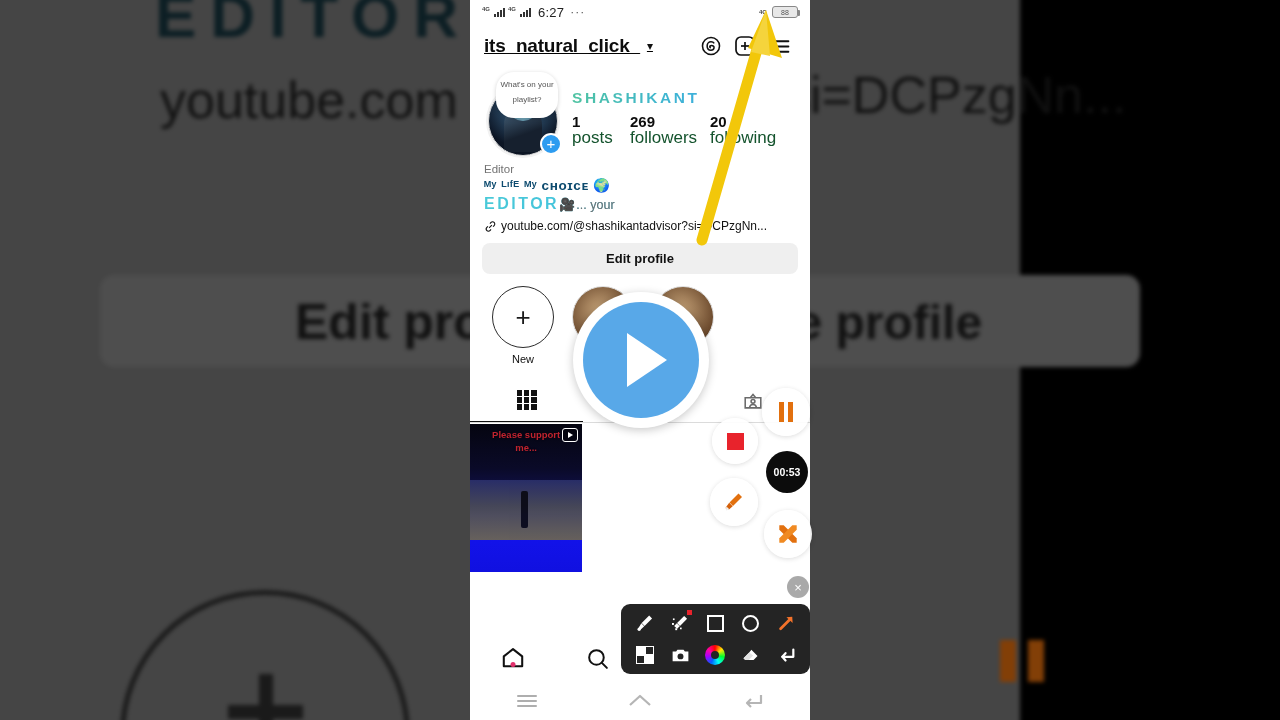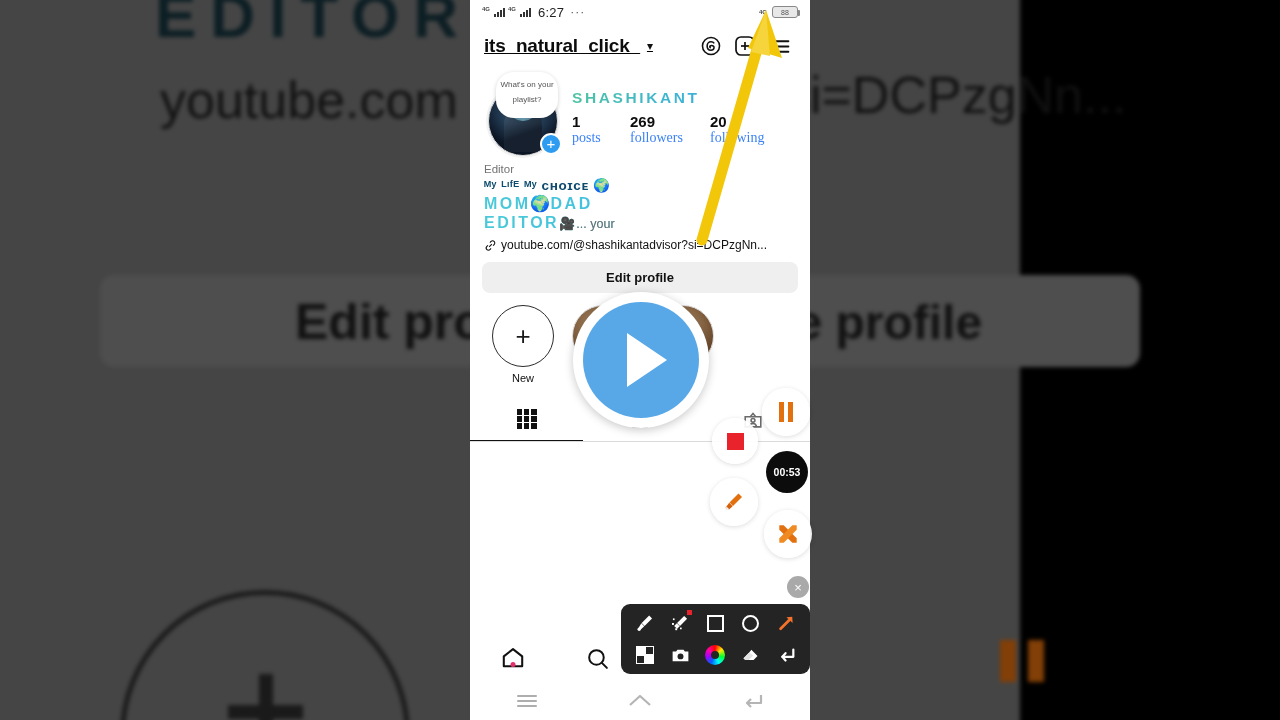--- a/index.html
+++ b/index.html
@@ -144,21 +144,21 @@
     font-size: 15.5px; font-weight: 700; letter-spacing: 2.6px;
     background: linear-gradient(90deg,#4fc3a1 0%, #3fb6cf 40%, #3aa8e8 75%, #4aa0f5 100%);
     -webkit-background-clip: text; background-clip: text; color: transparent;
     margin-bottom: 6px; white-space: nowrap;
   }
   .stats { display: flex; gap: 0; }
   .stat { flex: 1; text-align: left; }
   .stat:nth-child(1){ flex: 0 0 58px; }
   .stat:nth-child(2){ flex: 0 0 80px; }
   .stat-num { font-size: 15px; font-weight: 700; color: #0d0d0d; line-height:17px;}
-  .stat-lbl { font-size: 14px; color: #3b82f6; line-height:16px;font-family:Liberation Serif, serif;}
+  .stat-lbl { font-size: 17px; color: #14532d; line-height:16px;}
 
   
   .bio { padding: 4px 14px 0 14px; }
   .bio-cat { font-size: 11.5px; color: #737373; line-height: 15px; }
   .bio-l1 { font-size: 13.5px; font-weight: 700; color: #0c4a6e; line-height: 17px; letter-spacing: .6px;}
   .bio-l2, .bio-l3 {
     font-size: 16px; font-weight: 700; letter-spacing: 2.5px; line-height: 19px;
     background: linear-gradient(90deg,#49c9d8,#39b6e8);
     -webkit-background-clip: text; background-clip: text; color: transparent;
   }
@@ -446,23 +446,20 @@
         </div>
       </div>
     </div>
 
     <div class="bio">
       <div class="bio-cat">Editor</div>
       <div class="bio-l1">
         <span>ᴹʸ ᴸᶦᶠᴱ ᴹʸ ᴄʜᴏɪᴄᴇ</span>
         <span>🌍</span>
       </div>
-      <div class="bio-l2">
-        <span>MOM</span><span class="emoji-inline">🌍</span><span>DAD</span>
-      </div>
       <div class="bio-l3">
         <span>EDITOR</span>
           <span class="emoji-inline" style="font-size:13px">🎥</span>
           <span class="more">... your</span>
       </div>
       <div class="bio-link">
         <svg width="13" height="13" viewBox="0 0 24 24" fill="none" stroke="#111" stroke-width="2">
           <path d="M9.5 14.5 14.5 9.5"></path>
           <path d="M11 6.5 13 4.5a4 4 0 1 1 5.7 5.7l-2 2"></path>
           <path d="M13 17.5l-2 2a4 4 0 1 1-5.7-5.7l2-2"></path>
@@ -517,20 +514,28 @@
         <svg width="24" height="22" viewBox="0 0 24 24" fill="none" stroke="#6b6b6b" stroke-width="1.7">
           <path d="M3.5 8.5h17v11h-17z"></path>
           <path d="M9 8.5 12 4.8l3 3.7"></path>
           <circle cx="12" cy="12.4" r="2.1"></circle>
           <path d="M8.2 19c.5-2 1.9-3.1 3.8-3.1s3.3 1.1 3.8 3.1"></path>
         </svg>
       </div>
     </div>
 
     <div class="posts">
+      <div class="post thumb">
+        <div class="scene"></div>
+        <div class="ptext">
+          <div>Please support</div>
+          <div>me...</div>
+        </div>
+        <div class="reel-badge"></div>
+      </div>
       <div class="post"></div>
       <div class="post"></div>
     </div>
 
     <div class="bottom-nav">
       <div class="bn-item">
         <svg width="26" height="26" viewBox="0 0 24 24" fill="none" stroke="#111" stroke-width="1.9" stroke-linejoin="round">
           <path d="M3.5 10.5 12 3.8l8.5 6.7v9.2h-17z"></path>
         </svg>
         <span class="bn-dot"></span>

